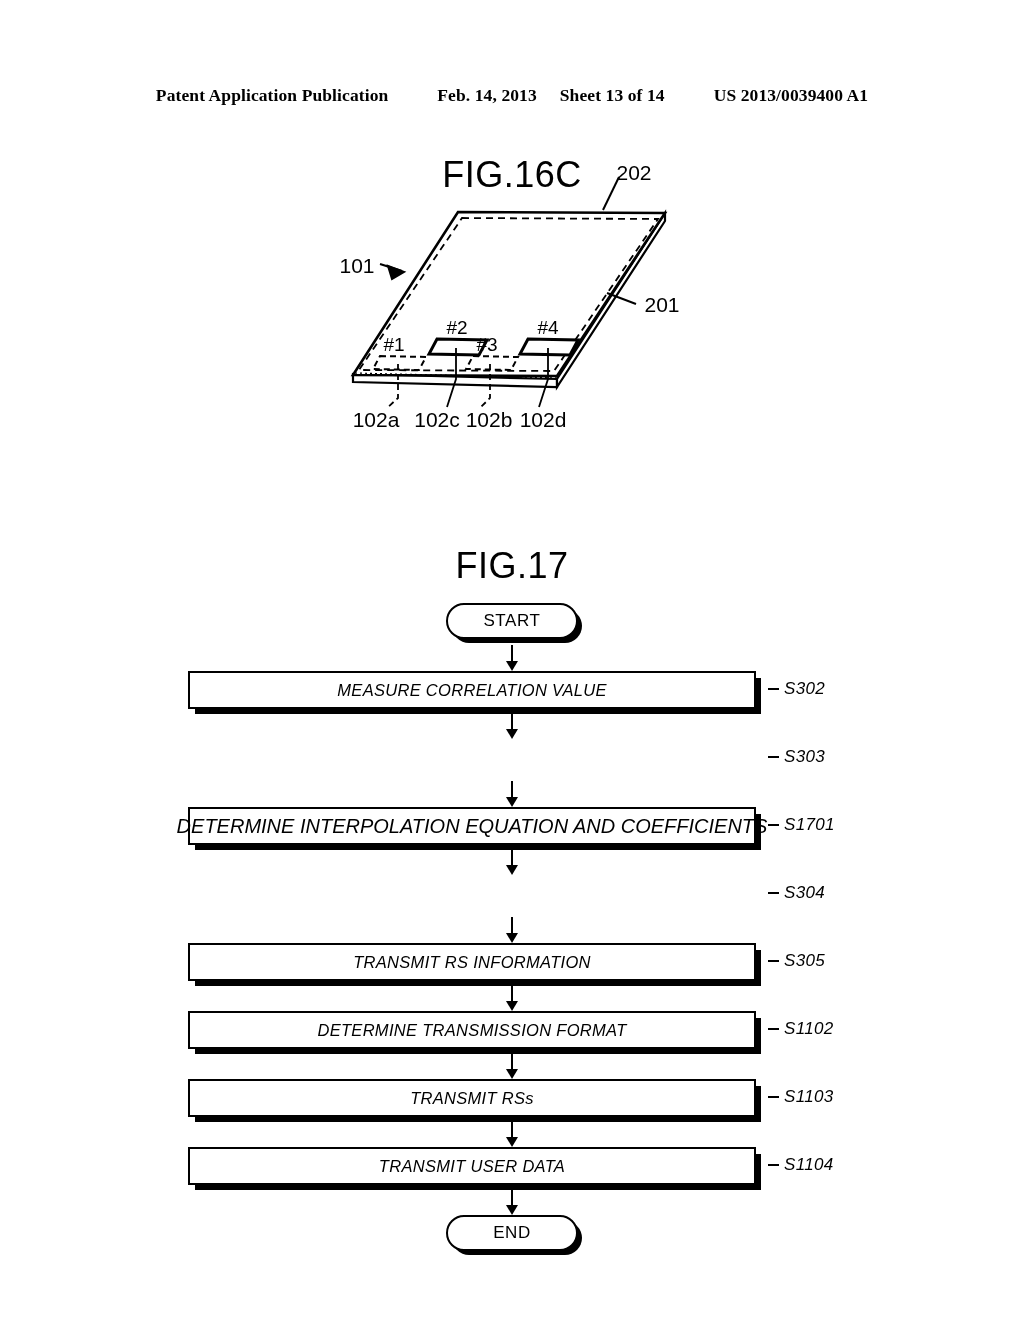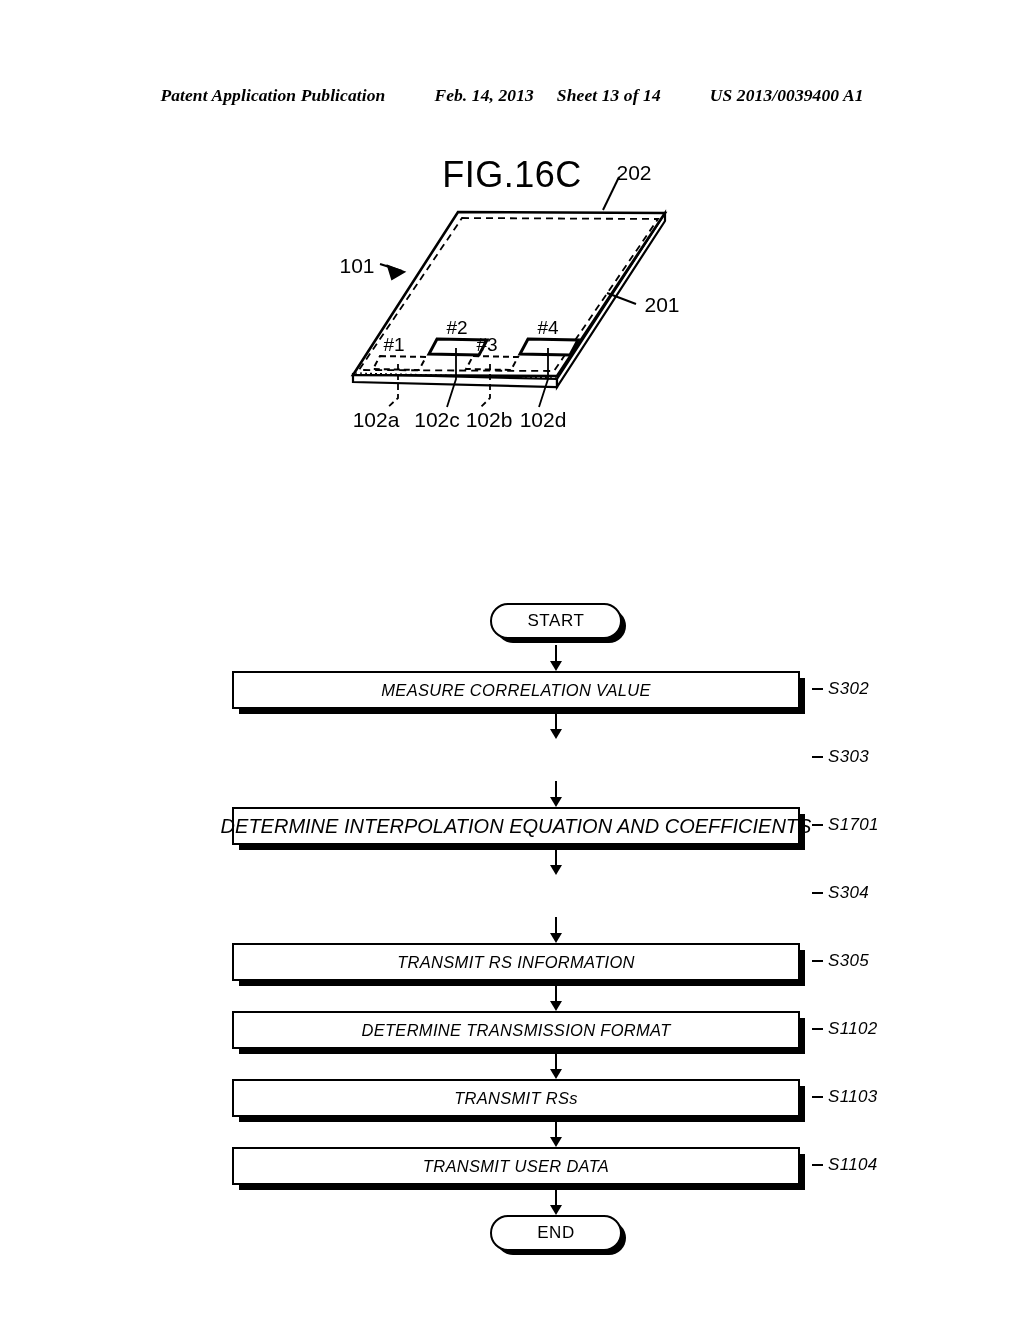--- a/index.html
+++ b/index.html
@@ -21,21 +21,20 @@
     position: absolute;
     top: 85px;
     left: 0;
     width: 1024px;
     text-align: center;
     font-family: "Liberation Serif", serif;
     font-weight: bold;
     font-size: 17.5px;
     letter-spacing: 0.1px;
     white-space: nowrap;
-    font-style: italic;
   }
   #page-header .seg { display: inline-block; }
   #page-header .gap-a { display: inline-block; width: 40px; }
   #page-header .gap-b { display: inline-block; width: 14px; }
   #page-header .gap-c { display: inline-block; width: 40px; }
 
   
   #fig16c {
     position: absolute;
     left: 0;
@@ -74,21 +73,20 @@
     text-align: center;
     font-size: 36px;
     letter-spacing: 0.5px;
   }
 
   .flow {
     position: absolute;
     left: 0;
     top: 58px;
     width: 927px;
-    padding-left: 44px;
   }
 
   
   .terminator-wrap {
     position: relative;
     width: 1024px;
     height: 42px;
   }
   .terminator {
     position: absolute;
@@ -237,20 +235,21 @@
 
     <text x="376" y="291" font-family="Liberation Sans, sans-serif" font-size="21" text-anchor="middle" fill="#000000">102a</text>
     <text x="437" y="291" font-family="Liberation Sans, sans-serif" font-size="21" text-anchor="middle" fill="#000000">102c</text>
     <text x="489" y="291" font-family="Liberation Sans, sans-serif" font-size="21" text-anchor="middle" fill="#000000">102b</text>
     <text x="543" y="291" font-family="Liberation Sans, sans-serif" font-size="21" text-anchor="middle" fill="#000000">102d</text>
   </svg>
 </div>
 
 <div id="fig17">
 
+  <div id="fig17-title">FIG.17</div>
 
   <div class="flow">
 
     <div class="terminator-wrap">
       <div class="terminator">START</div>
     </div>
 
     <div class="connector">
       <div class="shaft"></div>
       <div class="head"></div>

